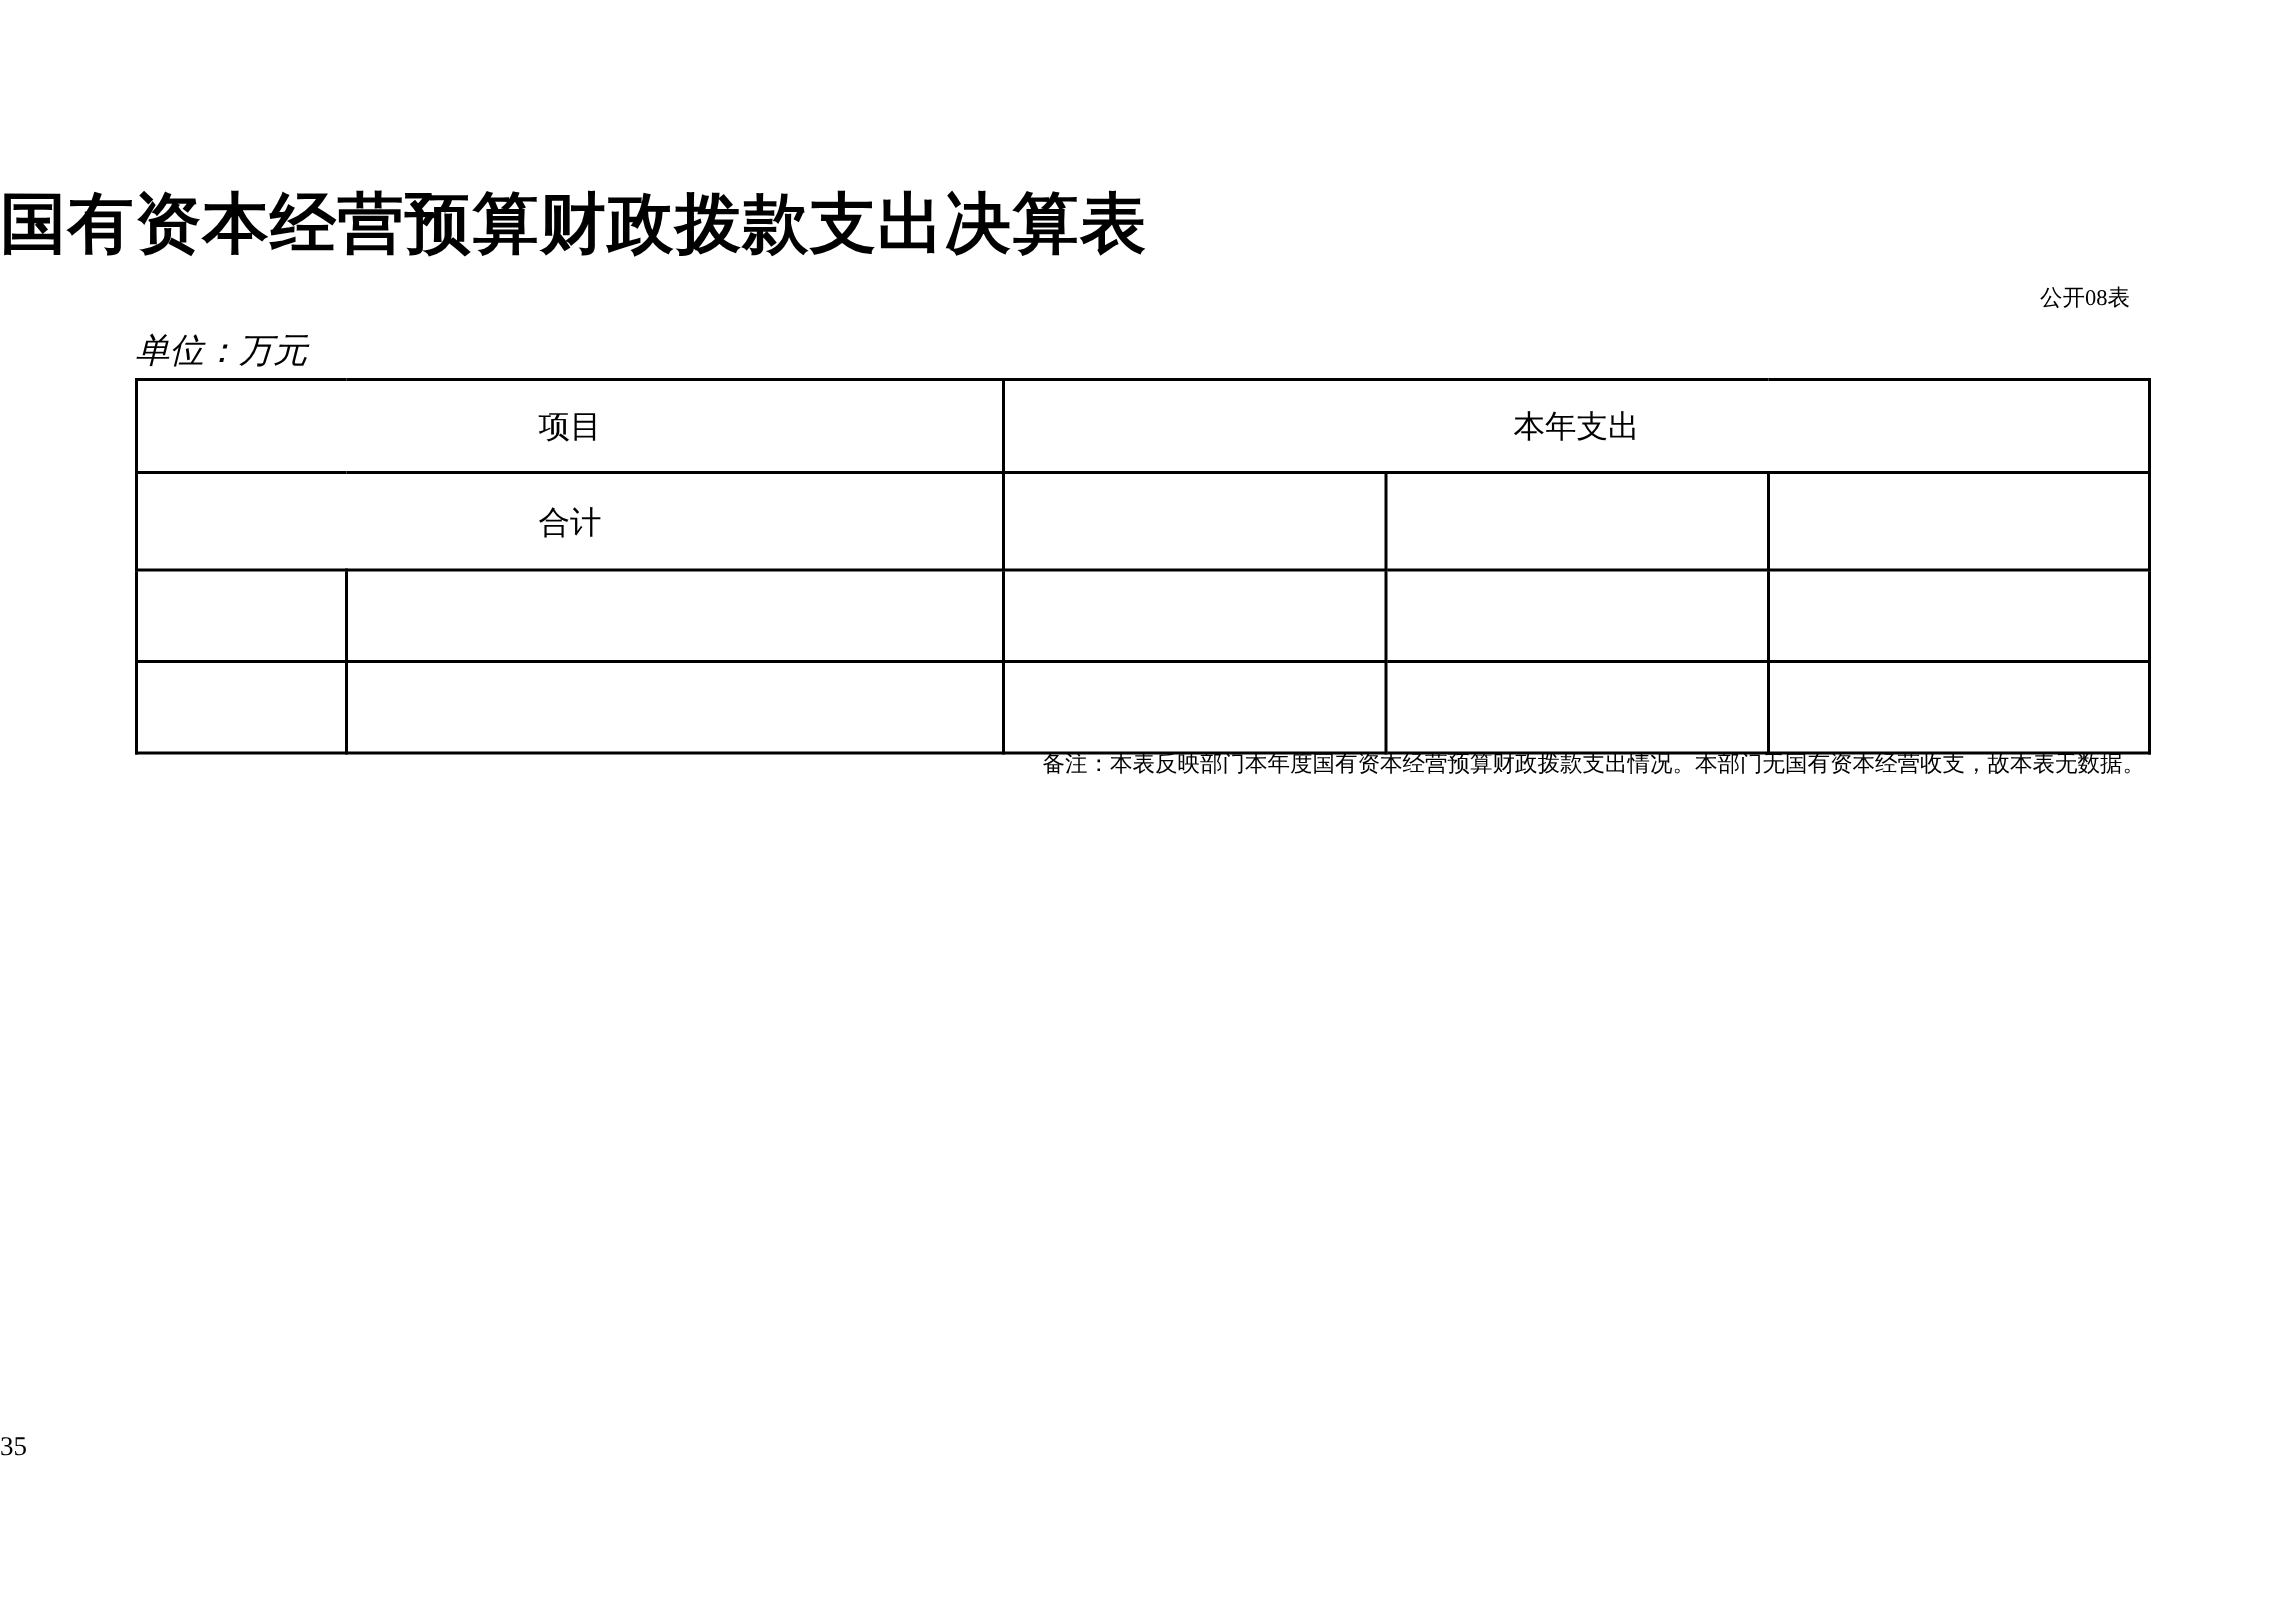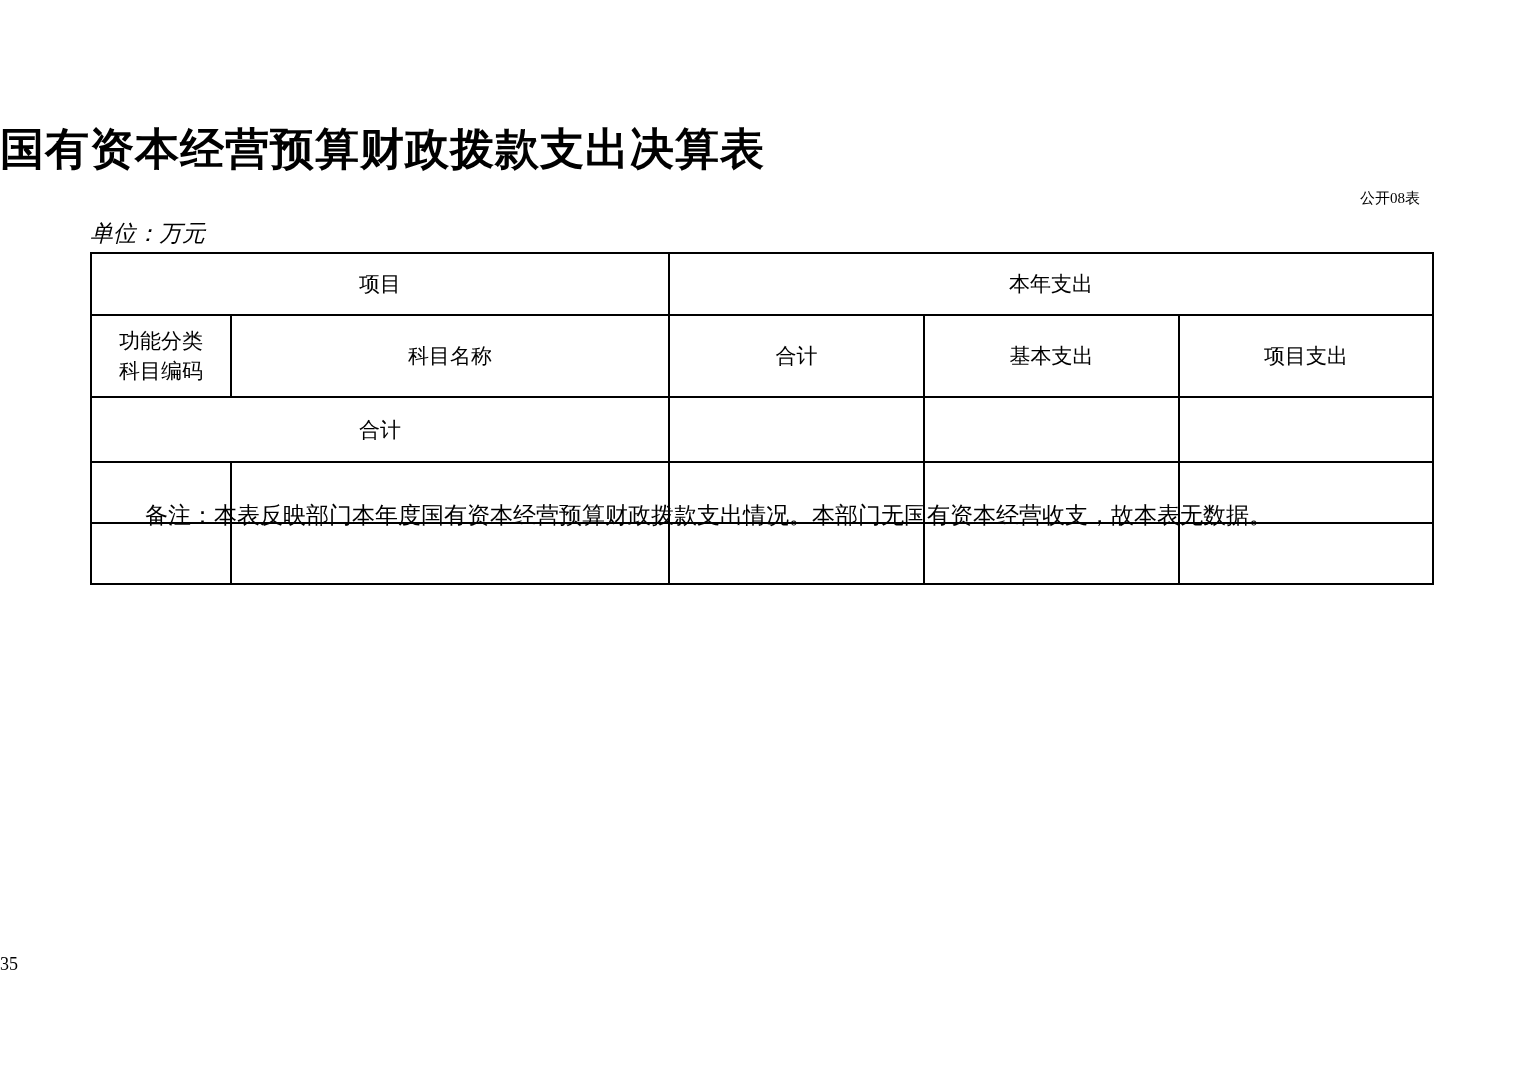--- a/index.html
+++ b/index.html
@@ -68,21 +68,22 @@
   .two-line { line-height: 30px; }
   .kai-cell {
     font-family: "Liberation Serif", serif;
     font-size: 22px;
   }
   .note {
     position: absolute;
     top: 500px;
     left: 145px;
     right: 90px;
-    font-size: 23px;
+    font-size: 15px;
+    text-align: right;
   }
   .page-number {
     position: absolute;
     top: 954px;
     left: 0;
     width: 100%;
     text-align: left;
     font-size: 18px;
     font-family: "Liberation Serif", serif;
   }
@@ -104,30 +105,20 @@
     <col style="width:438px">
     <col style="width:255px">
     <col style="width:255px">
     <col style="width:254px">
   </colgroup>
   <tbody>
     <tr class="hrow1">
       <td colspan="2">项目</td>
       <td colspan="3">本年支出</td>
     </tr>
-    <tr class="hrow2">
-      <td>
-        <div class="two-line">功能分类</div>
-        <div class="two-line">科目编码</div>
-      </td>
-      <td>科目名称</td>
-      <td>合计</td>
-      <td>基本支出</td>
-      <td>项目支出</td>
-    </tr>
     <tr class="total-row">
       <td colspan="2" class="kai-cell">合计</td>
       <td></td>
       <td></td>
       <td></td>
     </tr>
     <tr class="body-row">
       <td></td>
       <td></td>
       <td></td>

